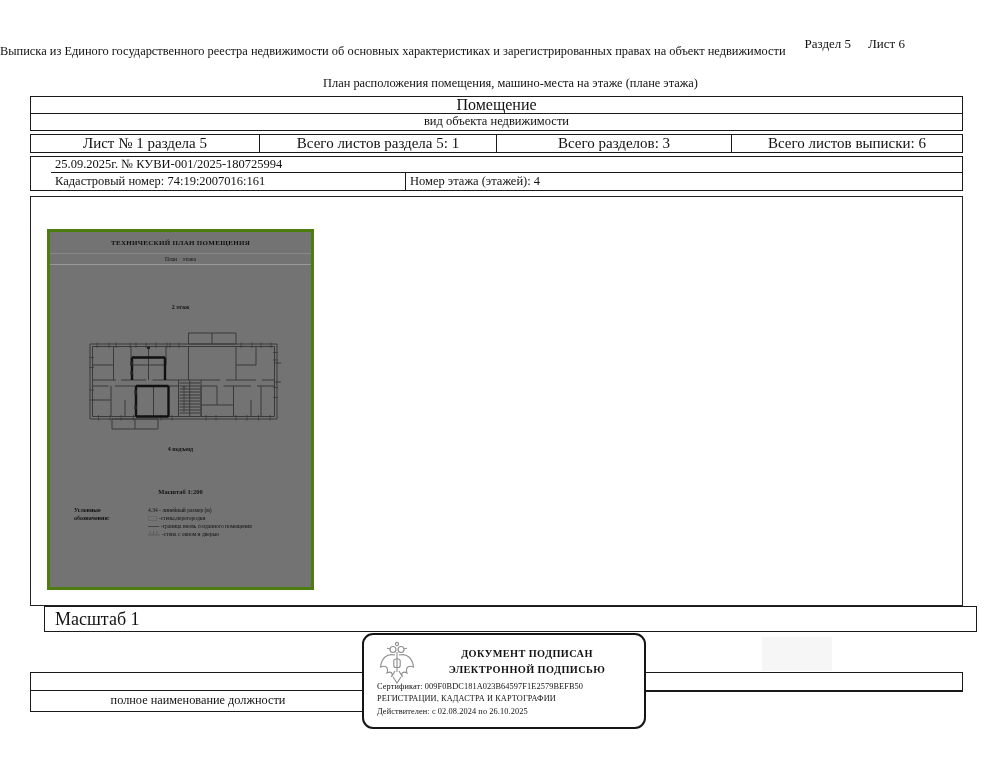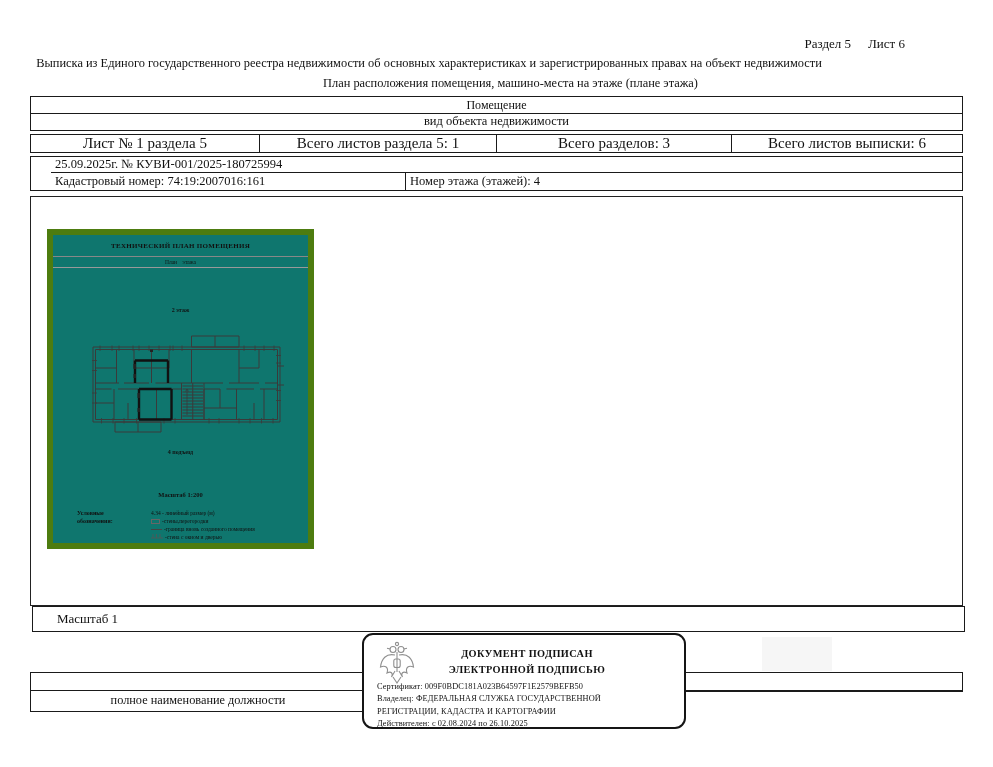--- a/index.html
+++ b/index.html
@@ -4,71 +4,71 @@
 <style>
   * { margin:0; padding:0; box-sizing:border-box; }
   html,body { width:993px; height:767px; background:#ffffff; }
   body { font-family:"Liberation Serif", serif; color:#111; position:relative; }
   .abs { position:absolute; }
 
   
   .corner { top:24px; right:88px; font-size:13px; display:flex; gap:17px;margin-top:12px; }
 
   
-  .title1 { top:56px; left:0; width:858px; text-align:center; font-size:12.4px; }
+  .title1 { top:44px; left:0; width:858px; text-align:left; font-size:12.4px; }
   .title2 { top:76px; left:14px; width:993px; text-align:center; font-size:12.4px; }
 
   
   .objbox { top:96px; left:30px; width:933px; border:1.2px solid #1a1a1a; }
-  .objbox .r1 { height:17px; line-height:16px; text-align:center; font-size:12px; border-bottom:1px solid #1a1a1a; }
+  .objbox .r1 { height:17px; line-height:16px; text-align:center; font-size:16px; border-bottom:1px solid #1a1a1a; }
   .objbox .r2 { height:16px; line-height:15px; text-align:center; font-size:12.5px; }
 
   .sheetrow { top:134px; left:30px; width:933px; height:19px; border:1.2px solid #1a1a1a; display:flex; }
   .sheetrow .c { height:100%; line-height:17px; text-align:center; font-size:15px; border-left:1px solid #1a1a1a; }
   .sheetrow .c:first-child { border-left:none; }
 
   .inforows { top:156px; left:30px; width:933px; border:1.2px solid #1a1a1a;padding-left:20px; }
   .inforows .r1 { height:16px; line-height:15px; font-size:12.5px; padding-left:4px; border-bottom:1px solid #1a1a1a; }
   .inforows .r2 { height:17px; display:flex; font-size:12.5px; }
   .inforows .r2 .c1 { width:355px; line-height:16px; padding-left:4px; border-right:1px solid #1a1a1a; }
   .inforows .r2 .c2 { flex:1; line-height:16px; padding-left:4px; }
 
   
   .bigbox { top:196px; left:30px; width:933px; height:410px; border:1.8px solid #222; background:#fff; }
 
   
-  .plandoc { position:absolute; left:16px; top:32px; width:267px; height:320px; border:6px solid #4d7c0f; background:#0f766e; }
+  .plandoc { position:absolute; left:16px; top:32px; width:267px; height:361px; border:3px solid #4d7c0f; background:#737373; }
   .plandoc .hdr { height:22px; line-height:22px; text-align:center; font-weight:bold; font-size:7px; letter-spacing:.3px; border-bottom:1px solid #888; }
   .plandoc .sub { height:11px; line-height:11px; text-align:center; font-size:5.5px; border-bottom:1px solid #999; white-space:pre; }
   .plandoc .floor { position:absolute; top:72px; width:100%; text-align:center; font-size:6px; font-weight:bold; }
   .plandoc .plan-svg { position:absolute; top:98px; left:36px; }
   .plandoc .entrance { position:absolute; top:214px; width:100%; text-align:center; font-size:6px; font-weight:bold; }
   .plandoc .scale { position:absolute; top:256px; width:100%; text-align:center; font-size:6.5px; font-weight:bold; }
   .legend { position:absolute; top:274px; left:24px; width:230px; display:flex; }
   .legend .ltitle { width:62px; font-size:6px; font-weight:bold; line-height:8px; }
   .legend .litems { margin-left:12px; font-size:5.5px; line-height:8px; }
   .legend .li { display:flex; align-items:center; }
   .legend .li .ic { display:inline-block; margin-right:2px; }
   .ic-wall { width:9px; height:5px; border:0.8px solid #666; }
   .ic-line { width:11px; height:0; border-top:1.1px solid #444; }
 
   
-  .scalerow { top:606px; left:32px; width:933px; height:26px; border:1.5px solid #1a1a1a; font-size:13px; line-height:24px; padding-left:24px; }
+  .scalerow { top:606px; left:44px; width:933px; height:26px; border:1.5px solid #1a1a1a; font-size:18px; line-height:24px; padding-left:10px; }
 
   .watermark { top:637px; left:762px; width:70px; height:34px; background:rgba(0,0,0,0.035); }
 
   
   .foot { border:1px solid #1a1a1a; z-index:1; }
   .foot .fr1 { height:18px; border-bottom:1px solid #1a1a1a; }
   .foot .fr2 { height:20px; line-height:19px; text-align:center; font-size:12.3px;font-family:Liberation Serif, serif; }
   .foot-left { top:672px; left:30px; width:336px; }
   .foot-right { top:672px; left:642px; width:321px; }
 
   
-  .stamp { top:633px; left:362px; width:324px; height:96px; background:#fff; border:2.5px solid #151515; border-radius:11px; z-index:2; }
+  .stamp { top:633px; left:362px; width:284px; height:96px; background:#fff; border:2.5px solid #151515; border-radius:11px; z-index:2; }
   .stamp .eagle { position:absolute; left:13px; top:6px; }
   .stamp .stitle { position:absolute; left:58px; top:11px; width:210px; text-align:center; font-size:10.3px; font-weight:600; letter-spacing:.4px; line-height:16px; }
   .stamp .sdetails { position:absolute; left:13px; top:46px; width:258px; font-size:8.3px; line-height:12.3px; letter-spacing:.1px; }
 
   svg line, svg rect, svg path, svg circle { vector-effect:non-scaling-stroke; }
 </style>
 </head>
 <body>
 
 <div>
@@ -215,19 +215,18 @@
         <path d="M16,36 L20,42 L24,36"></path>
         <rect x="16.8" y="18" width="6.4" height="8.5" rx="2"></rect>
       </g>
     </svg>
     <div class="stitle">
       <div>ДОКУМЕНТ ПОДПИСАН</div>
       <div>ЭЛЕКТРОННОЙ ПОДПИСЬЮ</div>
     </div>
     <div class="sdetails">
       <div>Сертификат: 009F0BDC181A023B64597F1E2579BEFB50</div>
-      <div>Владелец: ФЕДЕРАЛЬНАЯ СЛУЖБА ГОСУДАРСТВЕННОЙ</div>
       <div>РЕГИСТРАЦИИ, КАДАСТРА И КАРТОГРАФИИ</div>
       <div>Действителен: с 02.08.2024 по 26.10.2025</div>
     </div>
   </div>
 
 </div>
 
 </body></html>

